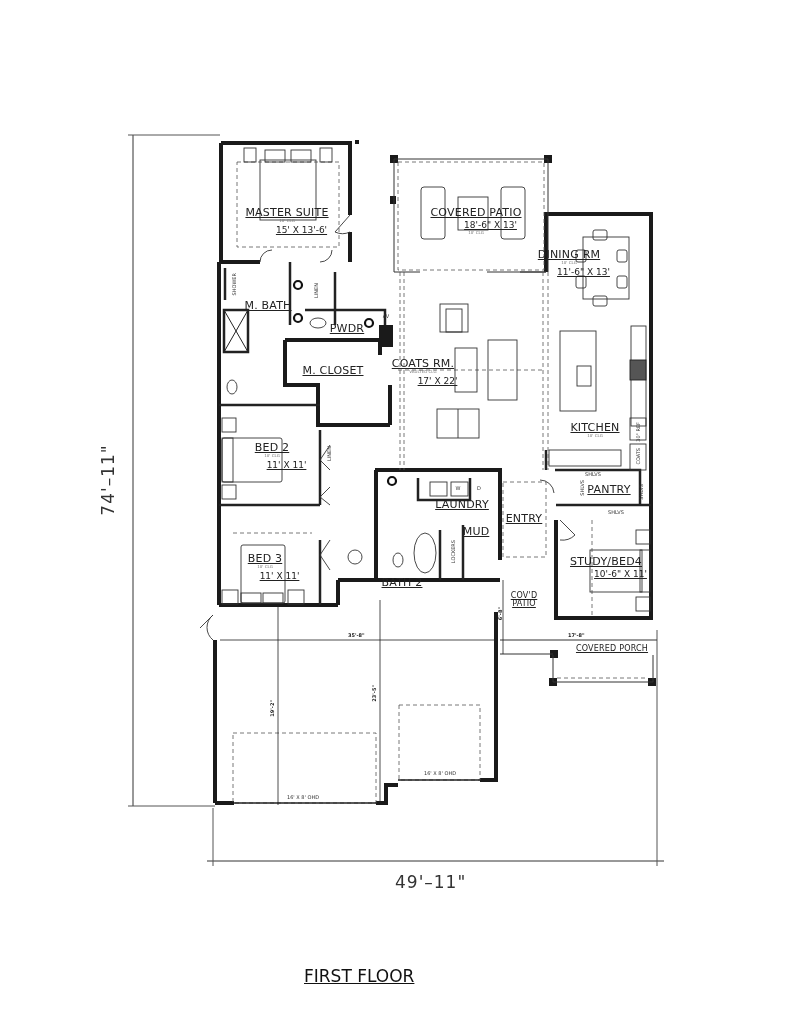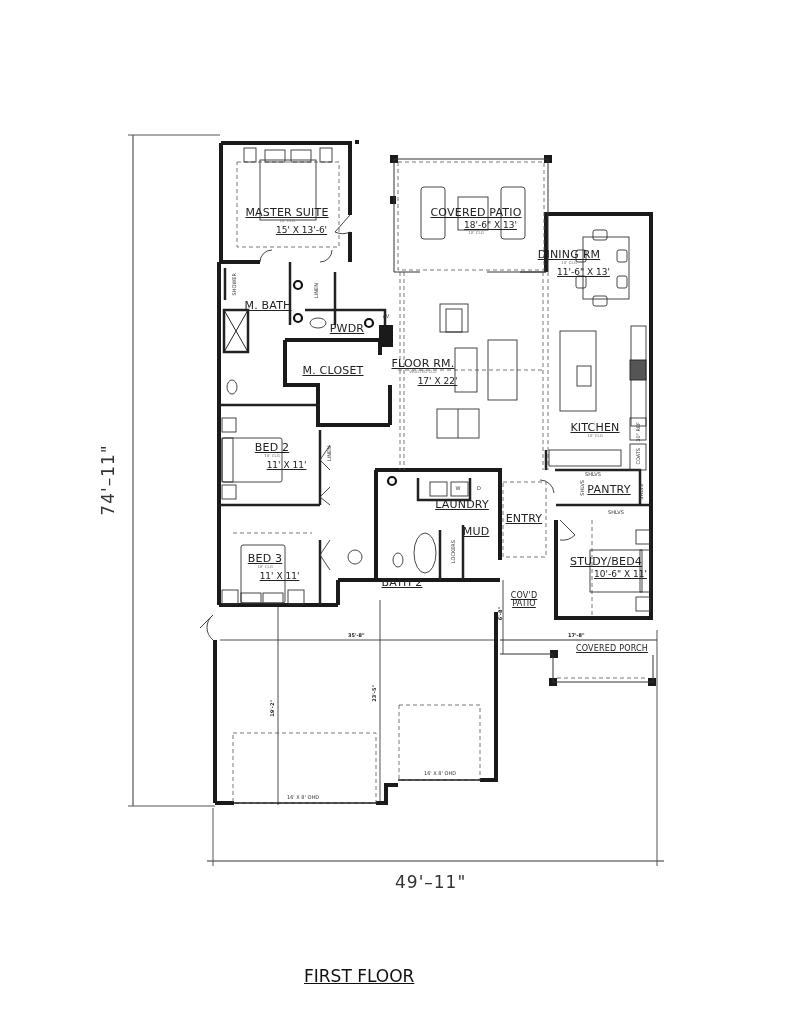--- a/index.html
+++ b/index.html
@@ -232,21 +232,21 @@
 
 <div class="lbl" style="left:347px; top:323px;">
   <div class="room-name">PWDR</div>
 </div>
 
 <div class="lbl" style="left:333px; top:365px;">
   <div class="room-name">M. CLOSET</div>
 </div>
 
 <div class="lbl" style="left:423px; top:358px;">
-  <div class="room-name">FLOOR RM.</div>
+  <div class="room-name">COATS RM.</div>
   <div class="room-ceil">VAULTED CLG</div>
   <div class="room-size">17' X 22'</div>
 </div>
 
 <div class="lbl" style="left:595px; top:422px;">
   <div class="room-name">KITCHEN</div>
   <div class="room-ceil">10' CLG</div>
 </div>
 
 <div class="lbl" style="left:272px; top:442px;">

